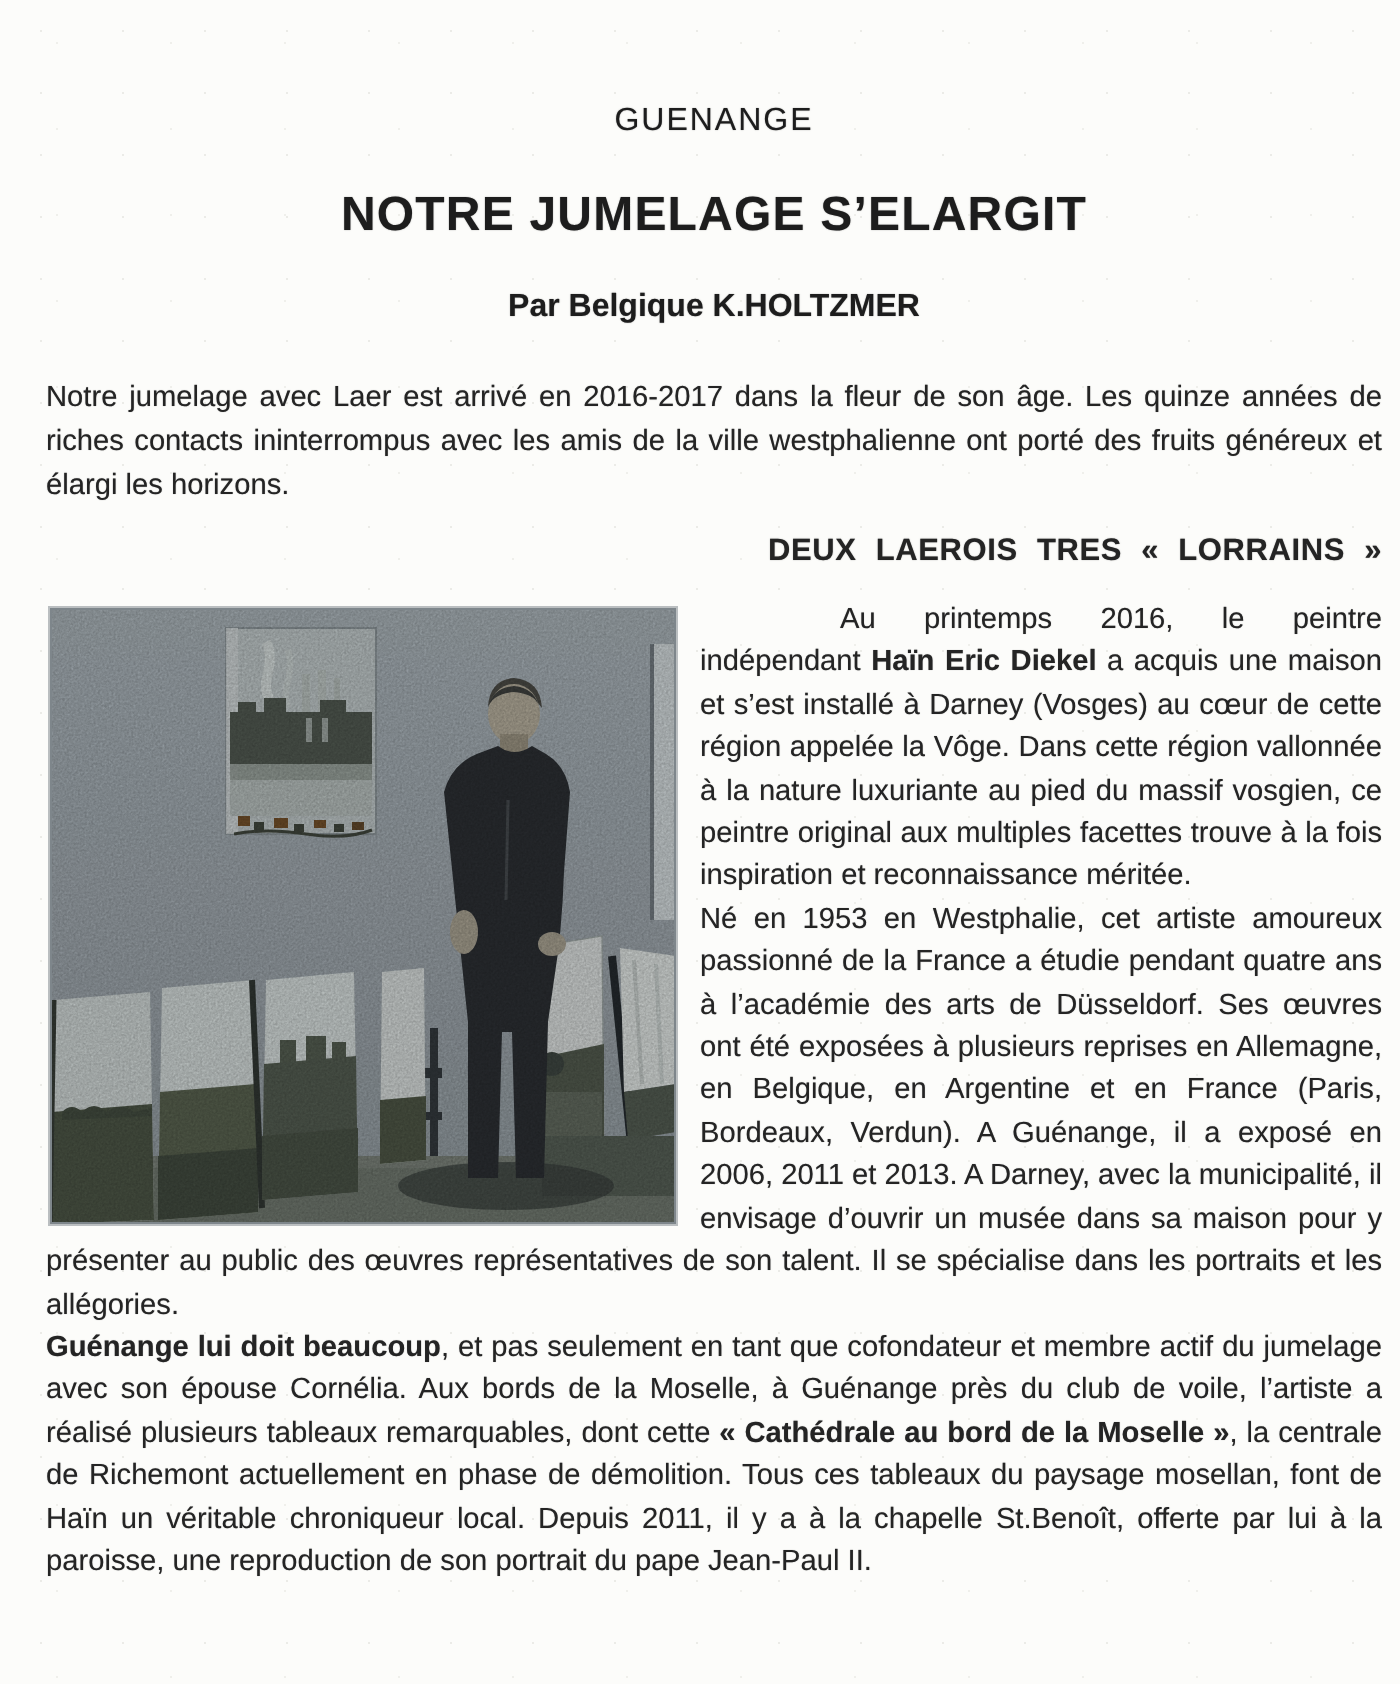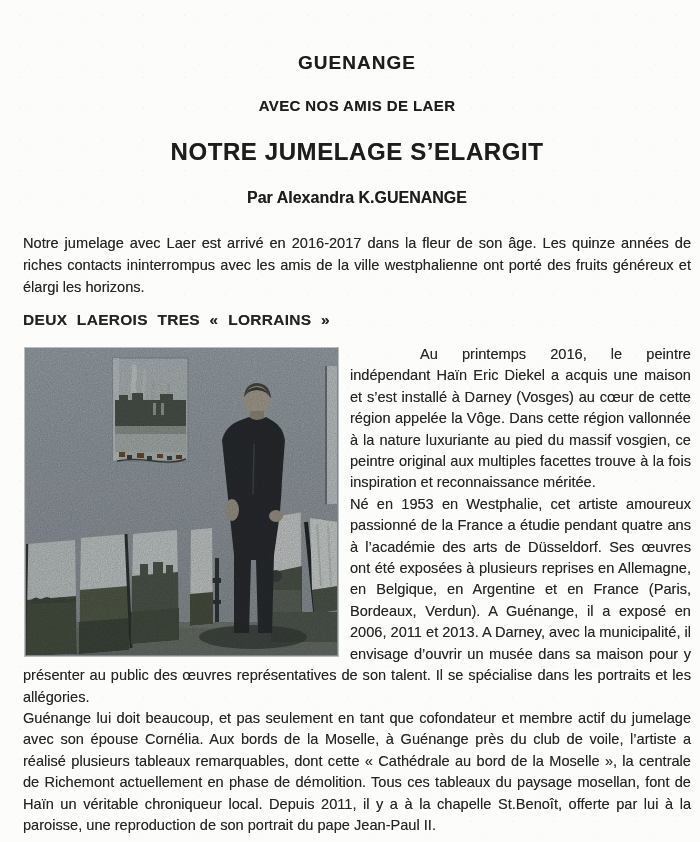--- a/index.html
+++ b/index.html
@@ -9,53 +9,52 @@
     background-image:
       radial-gradient(#ebebe7 0.5px, transparent 0.7px),
       radial-gradient(#efefeb 0.5px, transparent 0.7px);
     background-size: 41px 31px, 57px 43px;
     font-family: "Liberation Sans", sans-serif;
     color: #242424;
     overflow: hidden;
   }
   .page { width: 700px; height: 842px; padding: 0 9px 0 23px; box-sizing: border-box; }
   .hdr { text-align: center; color: #1d1d1d; text-shadow: 0 0 0.6px rgba(40,40,40,.55); }
-  .t1 { margin: 52px 0 0; font-size: 19px; font-weight: 700; letter-spacing: 1px; }
+  .t1 { margin: 52px 0 0; font-size: 16px; font-weight: 400; letter-spacing: 1px; }
   .t2 { margin: 23px 0 0; font-size: 15px; font-weight: 700; letter-spacing: .4px; }
   .t3 { margin: 24px 0 0; font-size: 24px; font-weight: 700; letter-spacing: .6px; }
   .byline { margin: 23px 0 0; font-size: 16px; font-weight: 700; }
   .intro {
     margin: 25px 0 0; font-weight: 400; font-size: 14.6px; line-height: 22px;
     text-align: justify; text-shadow: 0 0 0.5px rgba(40,40,40,.5);
   }
   .sect {
-    margin: 13px 0 0; text-align: left; font-size: 15.5px; font-weight: 700;
+    margin: 13px 0 0; text-align: right; font-size: 15.5px; font-weight: 700;
     word-spacing: 5px; letter-spacing: .3px; text-shadow: 0 0 0.6px rgba(40,40,40,.5);
   }
   .article { margin-top: 15px; font-size: 14.6px; line-height: 21.4px; }
   .article::after { content: ""; display: block; clear: both; }
   .article p { margin: 0; text-align: justify; text-shadow: 0 0 0.5px rgba(45,45,45,.45); }
   .article p.first { text-indent: 70px; }
-  .article b { font-weight: 400; }
+  .article b { font-weight: 700; }
   figure.photo {
     float: left; margin: 4px 12px 5px 2px; padding: 0;
     width: 313px; height: 308px; line-height: 0;
     box-shadow: 0 0 0 1px rgba(120,128,133,.5);
   }
 </style>
 </head>
 <body>
 
 <div class="page">
 
   <header class="hdr">
     <div class="t1">GUENANGE</div>
-    <div class="t2">AVEC NOS AMIS DE LAER</div>
     <div class="t3">NOTRE JUMELAGE S’ELARGIT</div>
-    <div class="byline">Par Alexandra K.GUENANGE</div>
+    <div class="byline">Par Belgique K.HOLTZMER</div>
   </header>
 
   <p class="intro">Notre jumelage avec Laer est arrivé en 2016-2017 dans la fleur de son âge. Les quinze années de riches contacts  ininterrompus avec les amis de la ville westphalienne ont porté des fruits généreux et élargi les horizons.</p>
 
   <div class="sect">DEUX  LAEROIS TRES  « LORRAINS »</div>
 
   <div class="article">
 
     <figure class="photo" aria-label="Photo en noir et blanc : le peintre debout dans son atelier, un tableau accroché au mur et plusieurs toiles de paysages posées au sol">
       <svg width="313" height="308" viewBox="0 0 313 308" xmlns="http://www.w3.org/2000/svg">

